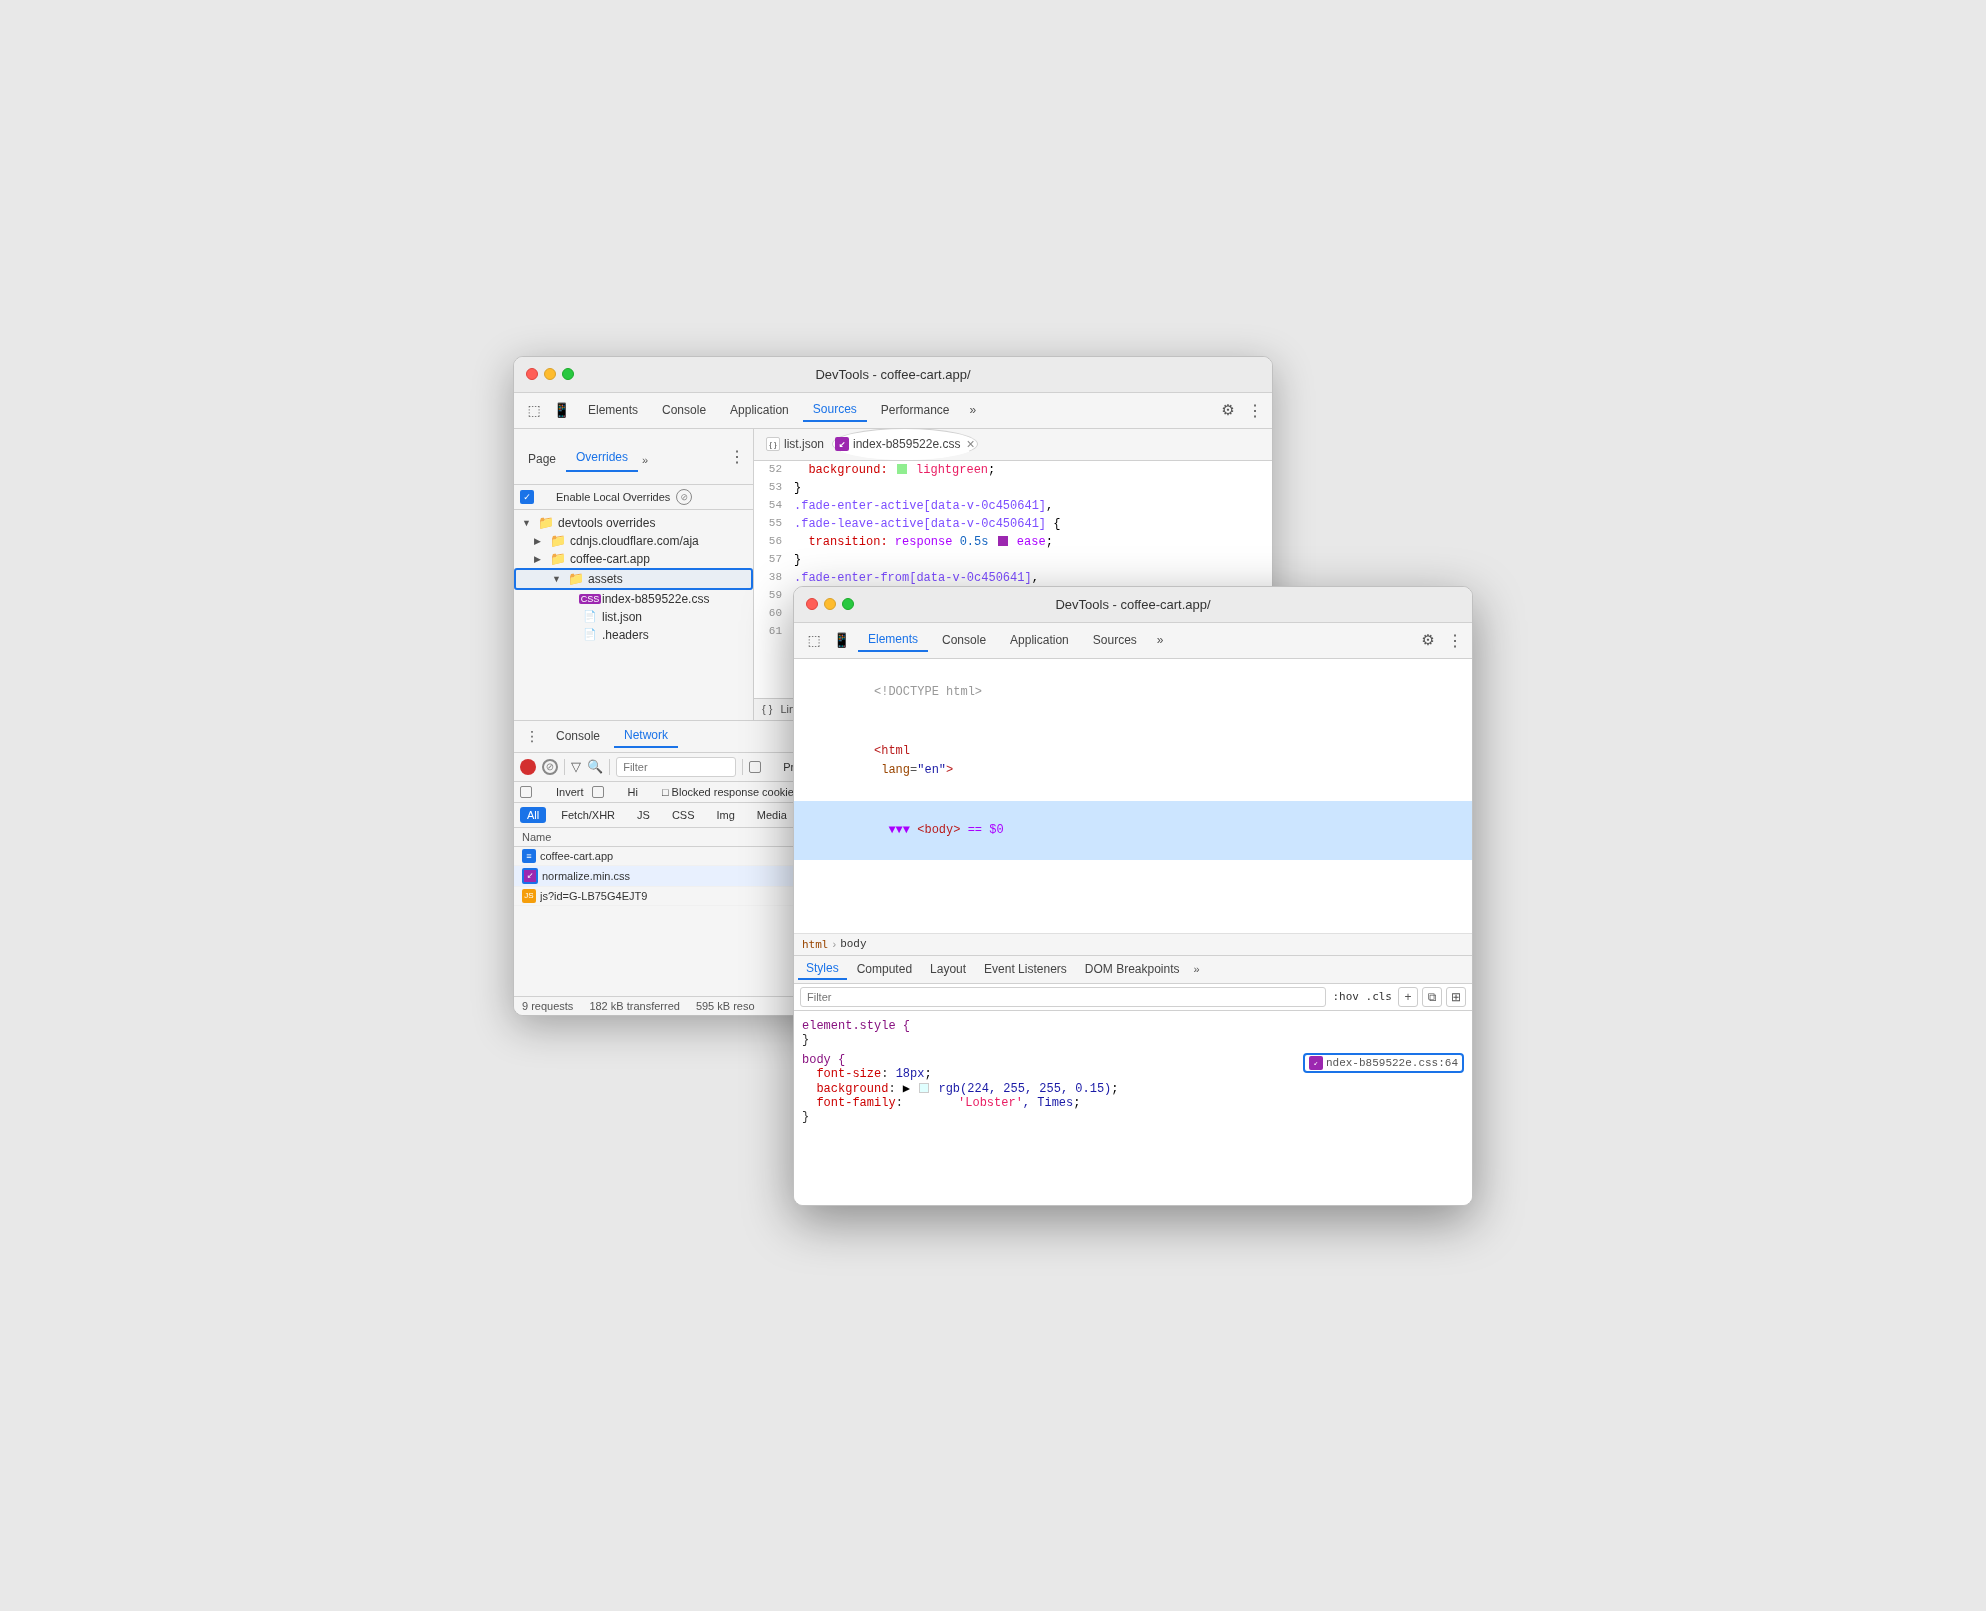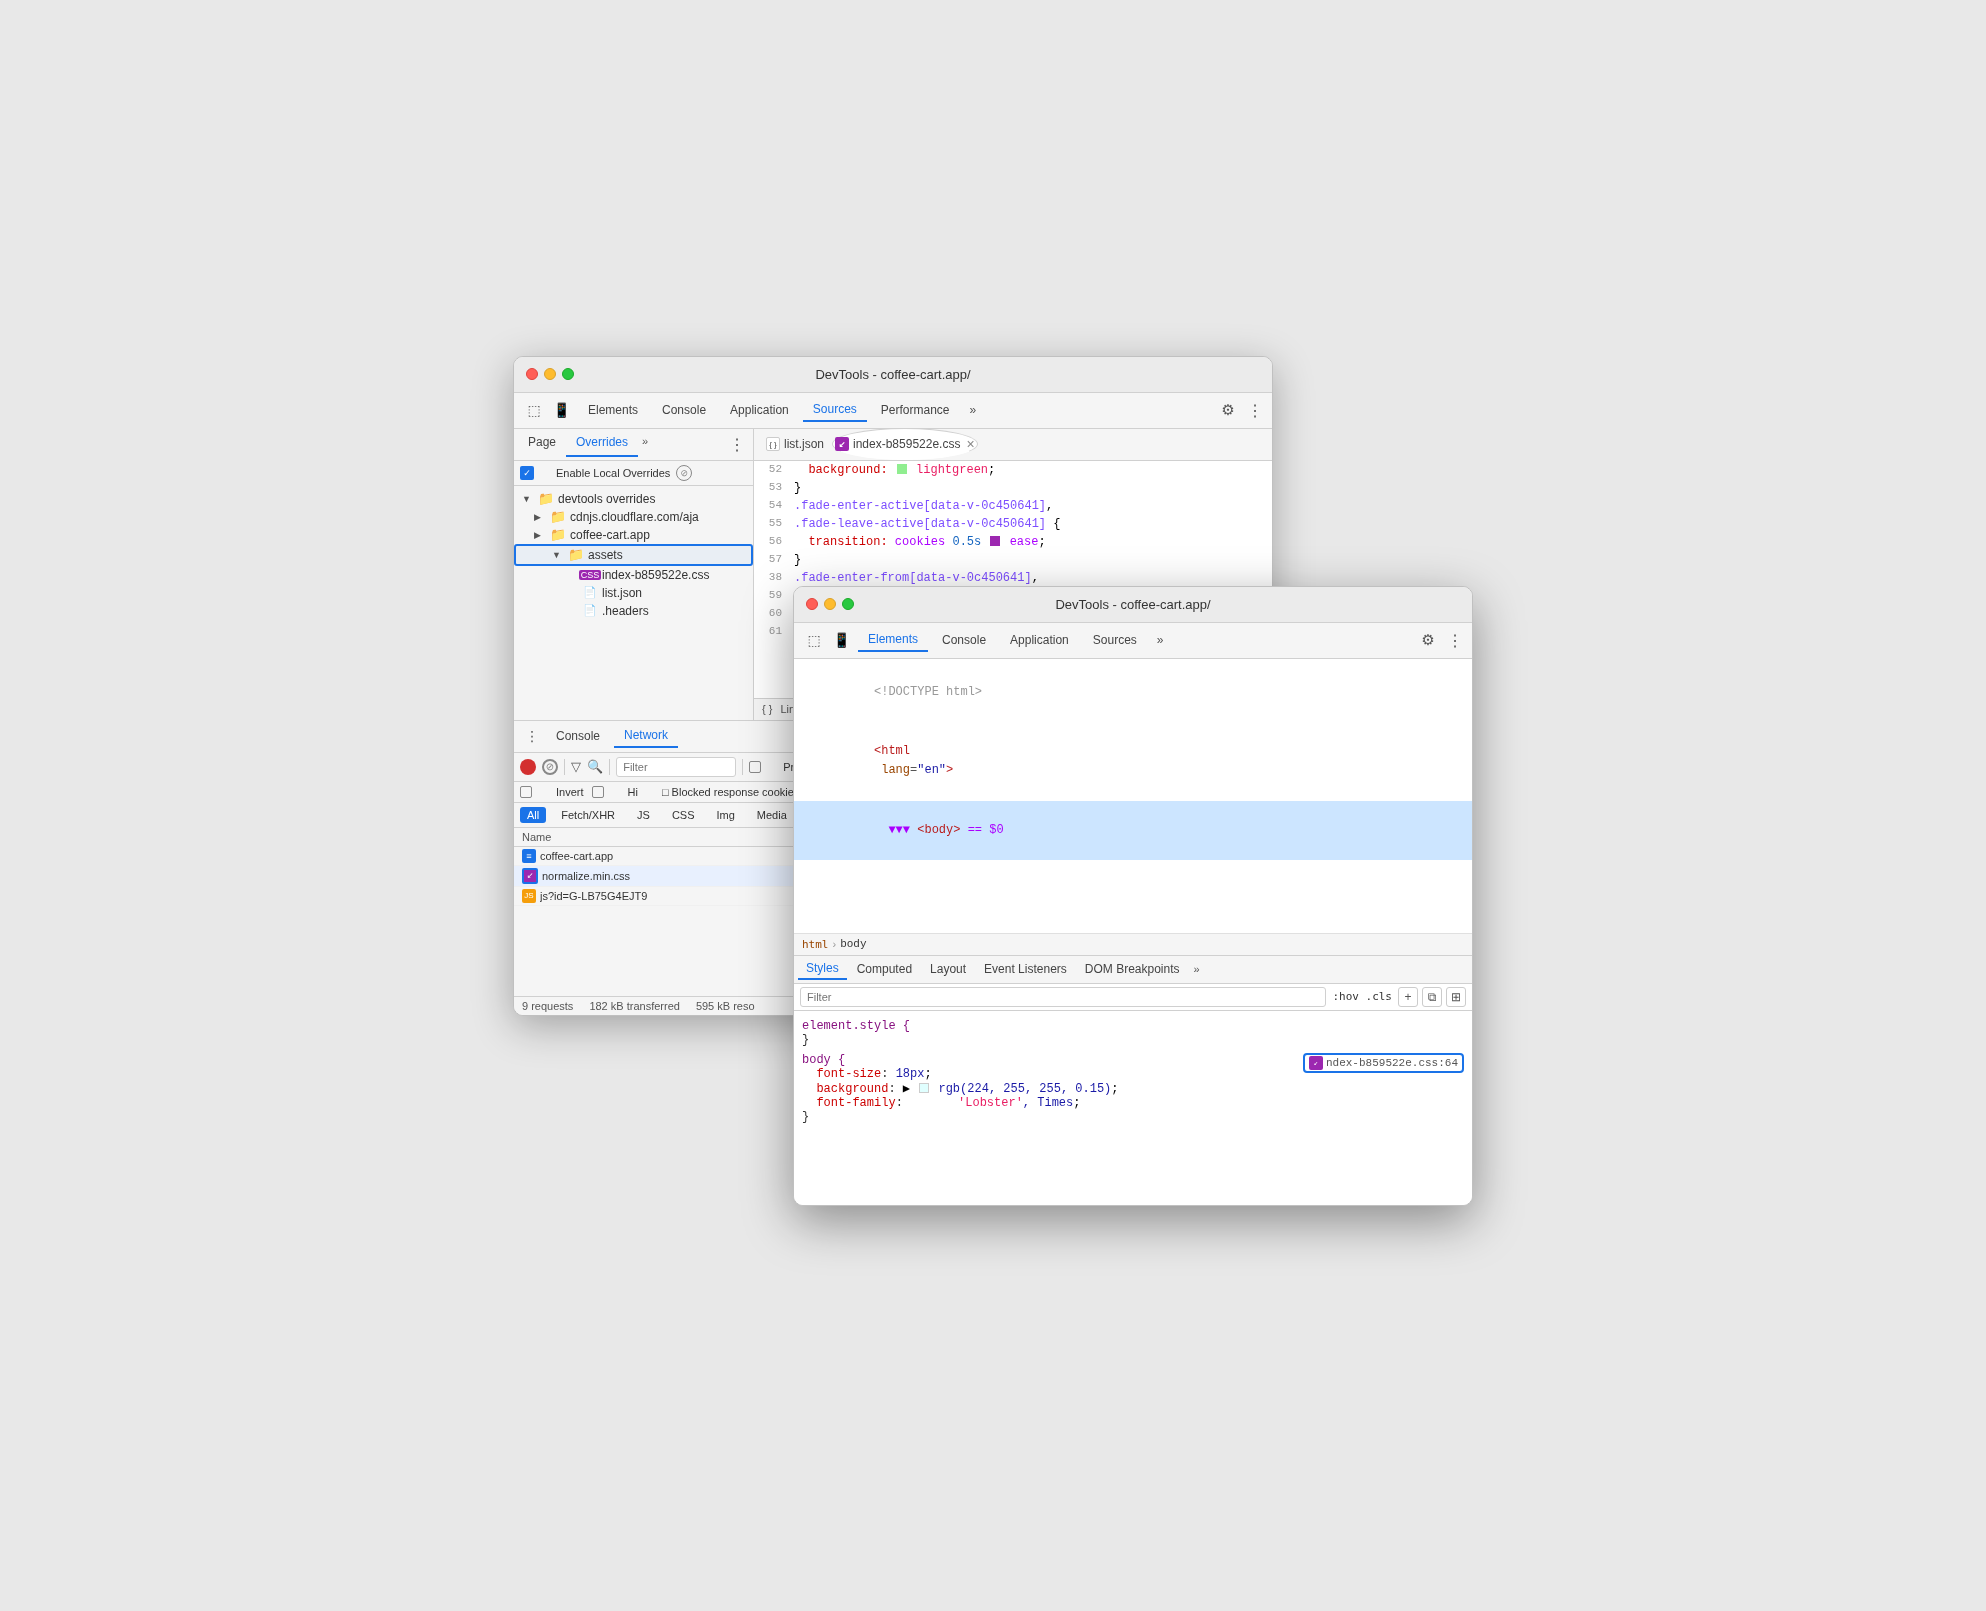--- a/index.html
+++ b/index.html
@@ -158,22 +158,22 @@
       background: #f5f5f5;
       border-right: 1px solid #d0d0d0;
       display: flex;
       flex-direction: column;
     }
 
     .panel-tabs {
       display: flex;
       border-bottom: 1px solid #d0d0d0;
       background: #f5f5f5;
-      align-items: flex-start;
-      padding: 0 4px;
+      align-items: flex-end;
+      padding: 12px 4px;
     }
 
     .panel-tab {
       padding: 6px 10px;
       font-size: 12px;
       color: #444;
       cursor: pointer;
     }
     .panel-tab.active {
       color: #1a73e8;
@@ -912,21 +912,21 @@
           <div class="code-line">
             <span class="line-number">54</span>
             <span class="line-content"><span class="c-selector">.fade-enter-active[data-v-0c450641]</span>,</span>
           </div>
           <div class="code-line">
             <span class="line-number">55</span>
             <span class="line-content"><span class="c-selector">.fade-leave-active[data-v-0c450641]</span> {</span>
           </div>
           <div class="code-line">
             <span class="line-number">56</span>
-            <span class="line-content">  <span class="c-property">transition:</span> <span class="c-keyword">cookies</span> <span class="c-number">0.5s</span> <span class="c-purple-box"></span> <span class="c-keyword">ease</span>;</span>
+            <span class="line-content">  <span class="c-property">transition:</span> <span class="c-keyword">response</span> <span class="c-number">0.5s</span> <span class="c-purple-box"></span> <span class="c-keyword">ease</span>;</span>
           </div>
           <div class="code-line">
             <span class="line-number">57</span>
             <span class="line-content">}</span>
           </div>
           <div class="code-line">
             <span class="line-number">38</span>
             <span class="line-content"><span class="c-selector">.fade-enter-from[data-v-0c450641]</span>,</span>
           </div>
           <div class="code-line">

